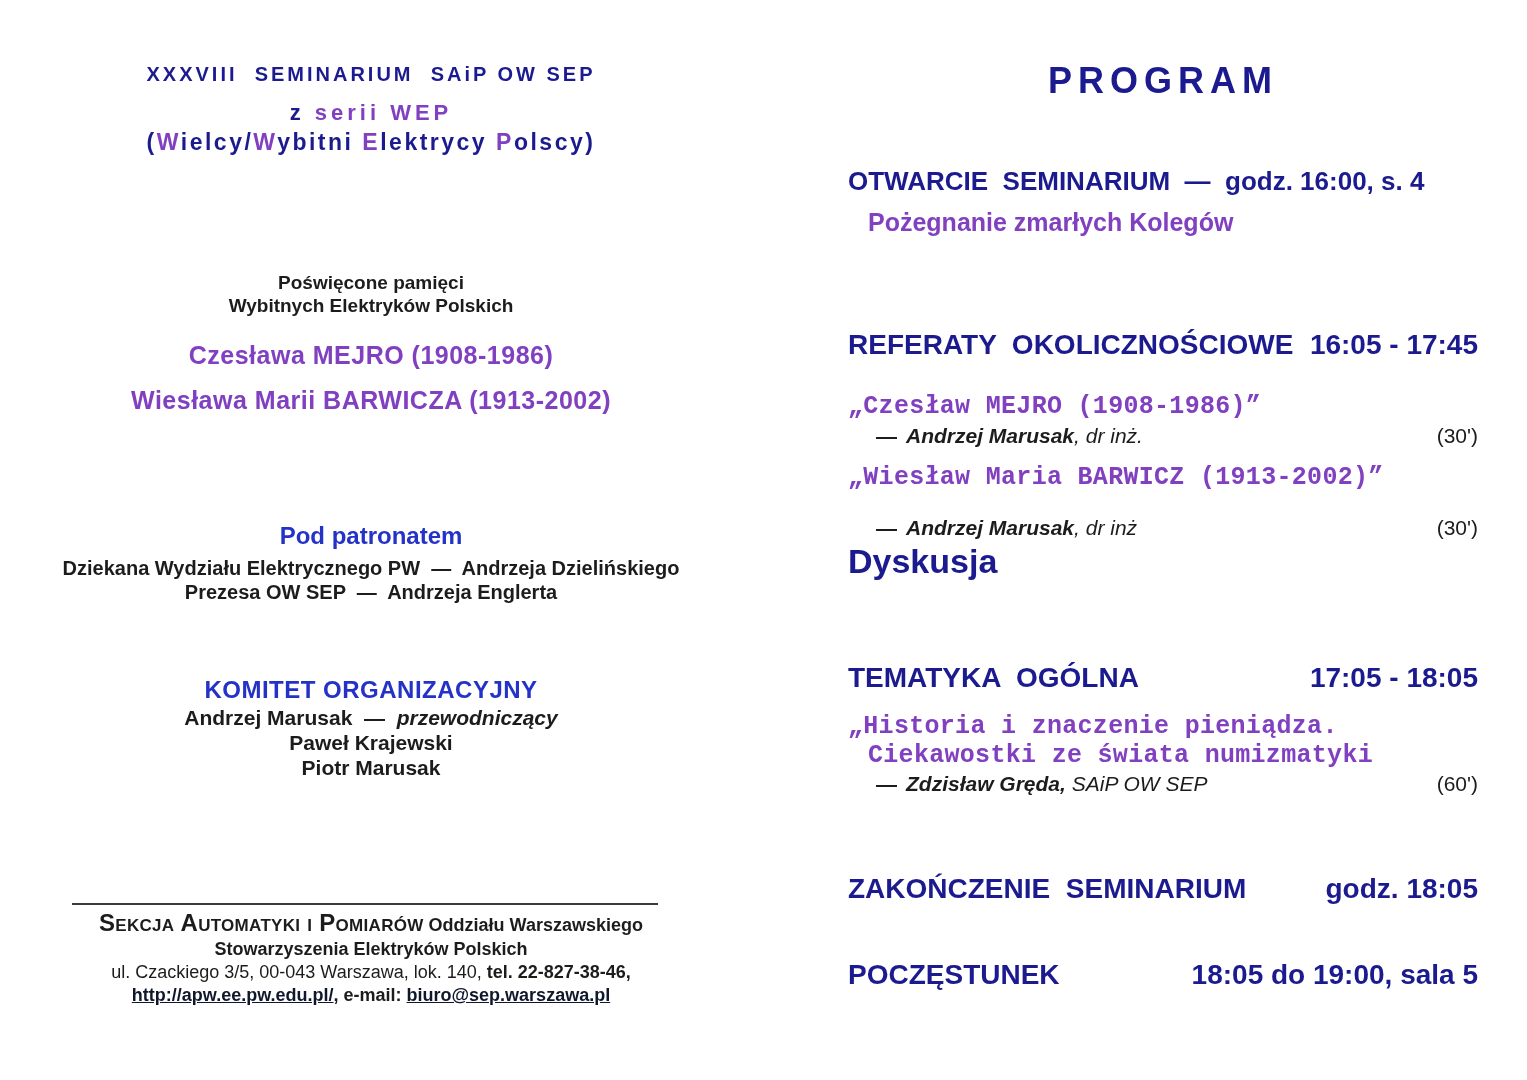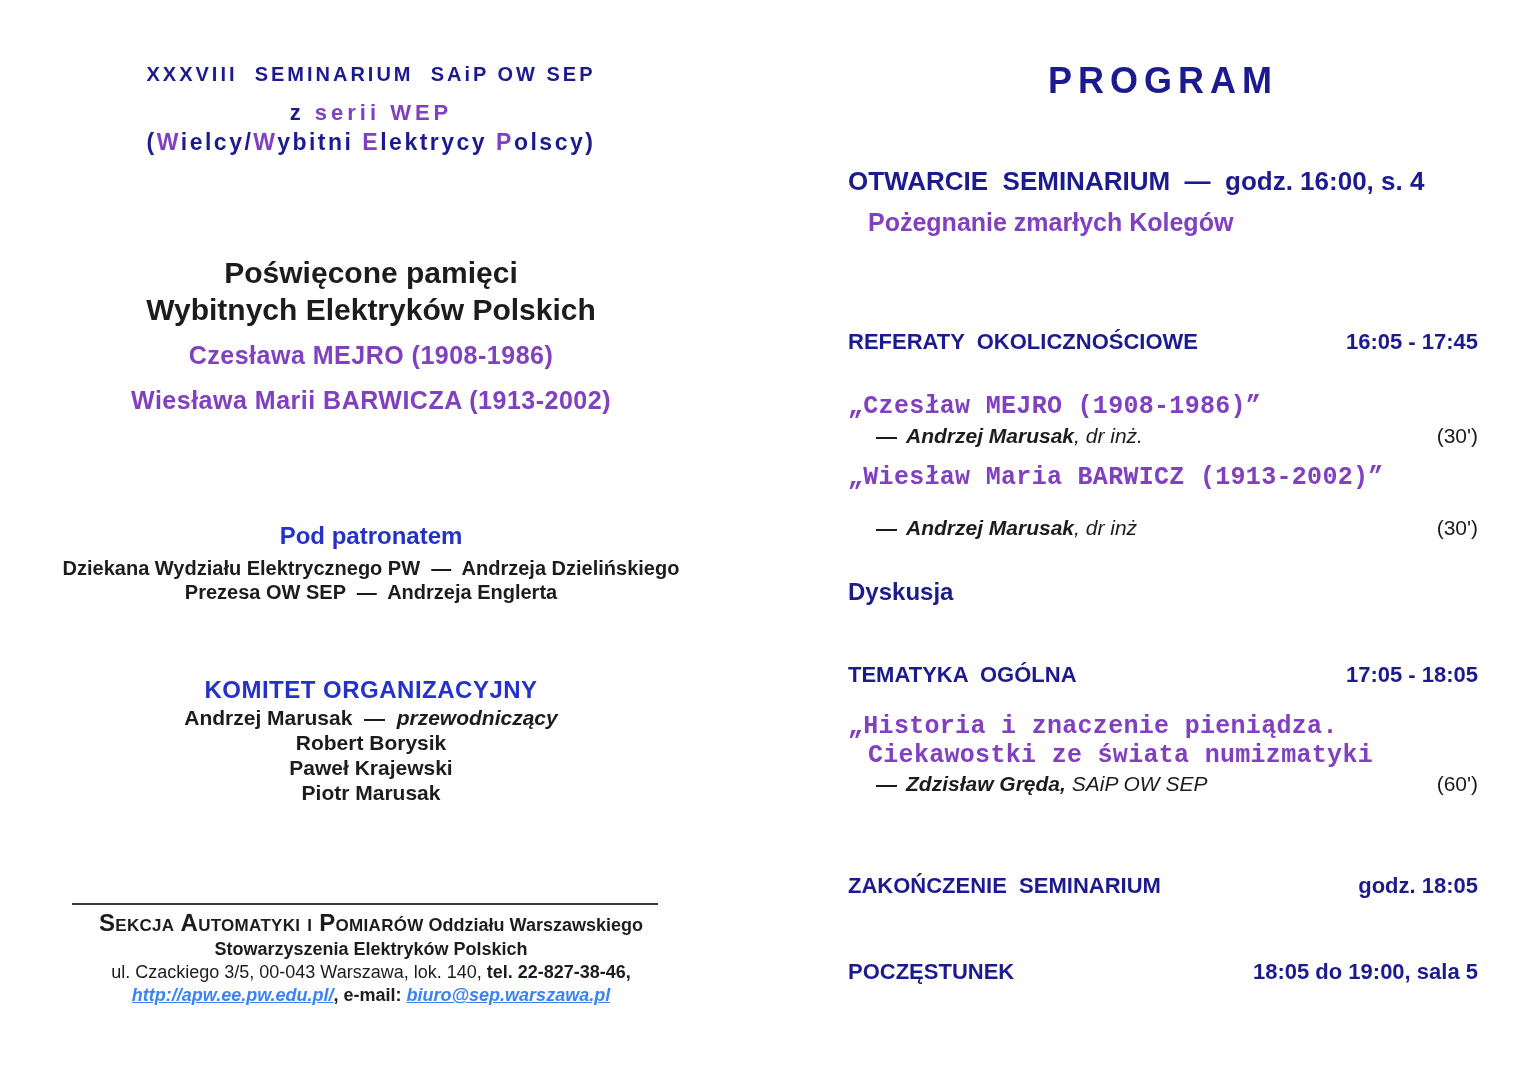--- a/index.html
+++ b/index.html
@@ -18,59 +18,59 @@
   .b { font-weight:700; }
   .i { font-style:italic; }
 
   
   .lcol { left:60px; width:622px; }
 
   .l-title1 { top:62px; font-size:20px; letter-spacing:3px; line-height:1.2; }
   .l-title2 { top:100px; font-size:22px; letter-spacing:4px; line-height:1.2; }
   .l-title3 { top:129px; font-size:23px; letter-spacing:2.5px; line-height:1.2; }
 
-  .l-dedication { top:255px; font-size:30px; line-height:1.22; }
+  .l-dedication { top:271px; font-size:19px; line-height:1.22; }
   .l-honoree1 { top:341px; font-size:25px; letter-spacing:0.5px; }
   .l-honoree2 { top:386px; font-size:25px; letter-spacing:0.5px; }
 
   .l-patron-h { top:522px; font-size:24px; }
   .l-patron-lines { top:556px; font-size:20px; line-height:1.2; }
 
   .l-comm-h { top:676px; font-size:24px; letter-spacing:0.5px; }
   .l-comm-lines { top:706px; font-size:21px; line-height:1.19; }
 
   .l-footer-rule { top:903px; left:72px; width:586px; border-top:2px solid #3a3a3a; }
   .l-footer { top:908px; font-size:18px; line-height:1.27; }
   .sc { font-variant:small-caps; font-size:24px; letter-spacing:0.3px; }
-  .lnk { color:#3b82f6; text-decoration:underline; font-weight:700; cursor:pointer;font-style:italic; }
+  .lnk { color:#0f172a; text-decoration:underline; font-weight:700; cursor:pointer; }
 
   
   .rcol { left:848px; width:630px; }
 
   .r-program { top:60px; font-size:36px; letter-spacing:6px; }
   .r-opening-h { top:166px; font-size:26px; }
   .r-opening-sub { top:208px; font-size:25px; padding-left:20px; }
 
-  .r-sec-h { font-size:22px; display:flex; justify-content:space-between;text-align:center; }
+  .r-sec-h { font-size:28px; display:flex; justify-content:space-between;text-align:center; }
   .r-referaty { top:329px; }
   .r-tematyka { top:662px; }
   .r-zakonczenie { top:873px; }
   .r-poczestunek { top:959px; }
 
   .r-talk-title { font-size:25px; letter-spacing:0.3px;font-family:Liberation Mono, monospace; }
   .r-t1 { top:392px; }
   .r-t2 { top:463px; }
   .r-t3a { top:712px; }
   .r-t3b { top:741px; padding-left:20px; }
 
   .r-speaker { font-size:21px; display:flex; justify-content:space-between; padding-left:28px; }
   .r-s1 { top:424px; }
   .r-s2 { top:516px; }
   .r-s3 { top:772px; }
-  .r-dysk { top:578px; font-size:24px; }
+  .r-dysk { top:542px; font-size:34px; }
   .dash { margin-right:9px; }
 </style>
 </head>
 <body>
 
 <div class="abs lcol l-title1 center navy b pre">XXXVIII  SEMINARIUM  SAiP OW SEP</div>
 
 <div class="abs lcol l-title2 center b"><span class="navy">z </span><span class="purple">serii WEP</span></div>
 
 <div class="abs lcol l-title3 center b"><span class="navy">(</span><span class="purple">W</span><span class="navy">ielcy/</span><span class="purple">W</span><span class="navy">ybitni </span><span class="purple">E</span><span class="navy">lektrycy </span><span class="purple">P</span><span class="navy">olscy)</span></div>
@@ -85,21 +85,20 @@
 
 <div class="abs lcol l-patron-h center blue b">Pod patronatem</div>
 <div class="abs lcol l-patron-lines center black b">
   <div class="pre">Dziekana Wydziału Elektrycznego PW  —  Andrzeja Dzielińskiego</div>
   <div class="pre">Prezesa OW SEP  —  Andrzeja Englerta</div>
 </div>
 
 <div class="abs lcol l-comm-h center blue b">KOMITET ORGANIZACYJNY</div>
 <div class="abs lcol l-comm-lines center black b">
   <div><span>Andrzej Marusak</span><span class="pre">  </span><span>—</span><span class="pre">  </span><span class="i">przewodniczący</span></div>
-  <div>Robert Borysik</div>
   <div>Paweł Krajewski</div>
   <div>Piotr Marusak</div>
 </div>
 
 <div class="abs l-footer-rule"></div>
 <div class="abs lcol l-footer center">
   <div><span class="sc b black">Sekcja Automatyki i Pomiarów</span><span class="b black"> Oddziału Warszawskiego</span></div>
   <div class="b black">Stowarzyszenia Elektryków Polskich</div>
   <div><span class="black">ul. Czackiego 3/5, 00-043 Warszawa, lok. 140, </span><span class="b black">tel. 22-827-38-46,</span></div>
   <div><span class="lnk">http://apw.ee.pw.edu.pl/</span><span class="b black">, </span><span class="b black">e-mail: </span><span class="lnk">biuro@sep.warszawa.pl</span></div>

